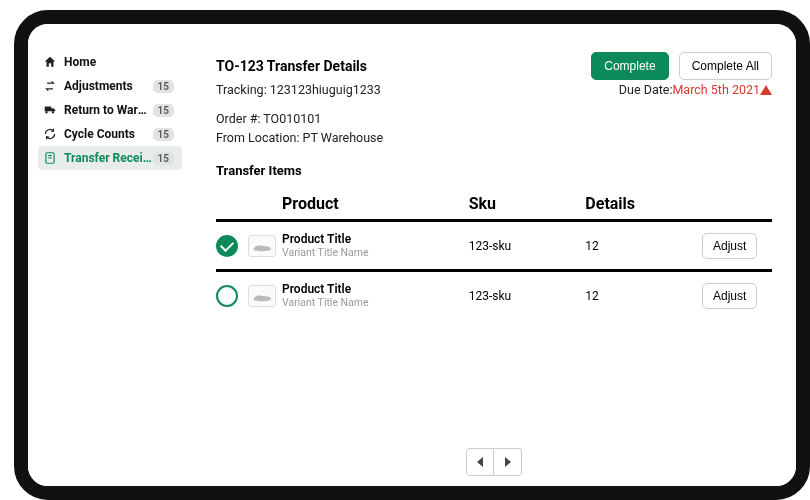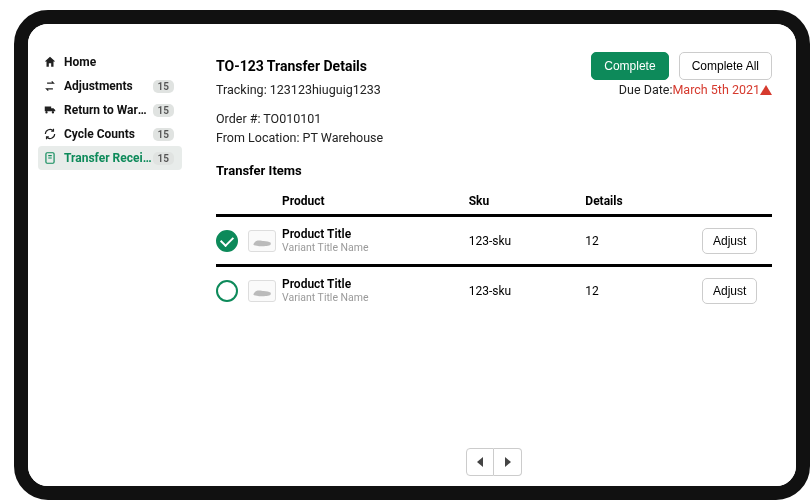--- a/index.html
+++ b/index.html
@@ -103,21 +103,21 @@
   }
   .meta { font-size:12.5px; color:#222; }
   .meta-row { display:flex; justify-content:space-between; align-items:center; margin-bottom:14px;}
   .due-date { display:flex; align-items:center; gap:0; }
   .due-date .val { color:#d63a2e; }
   .warn-tri { width:0;height:0;border-left:6px solid transparent;border-right:6px solid transparent;border-bottom:10px solid #d63a2e; position:relative;}
   .meta-line { margin-bottom:4px; }
   .section-title { font-size:13px; font-weight:700; margin:14px 0 10px; }
   .thead {
     display:flex;
-    font-size:12px;
+    font-size:16px;
     font-weight:700;
     padding:6px 0;
   }
   .col-status { width:32px; }
   .col-img { width:34px; }
   .col-product { flex:1.6; }
   .col-sku { flex:1; text-align:left; }
   .col-qty { flex:1; text-align:left; }
   .col-adjust { width:70px; }
   .trow {

